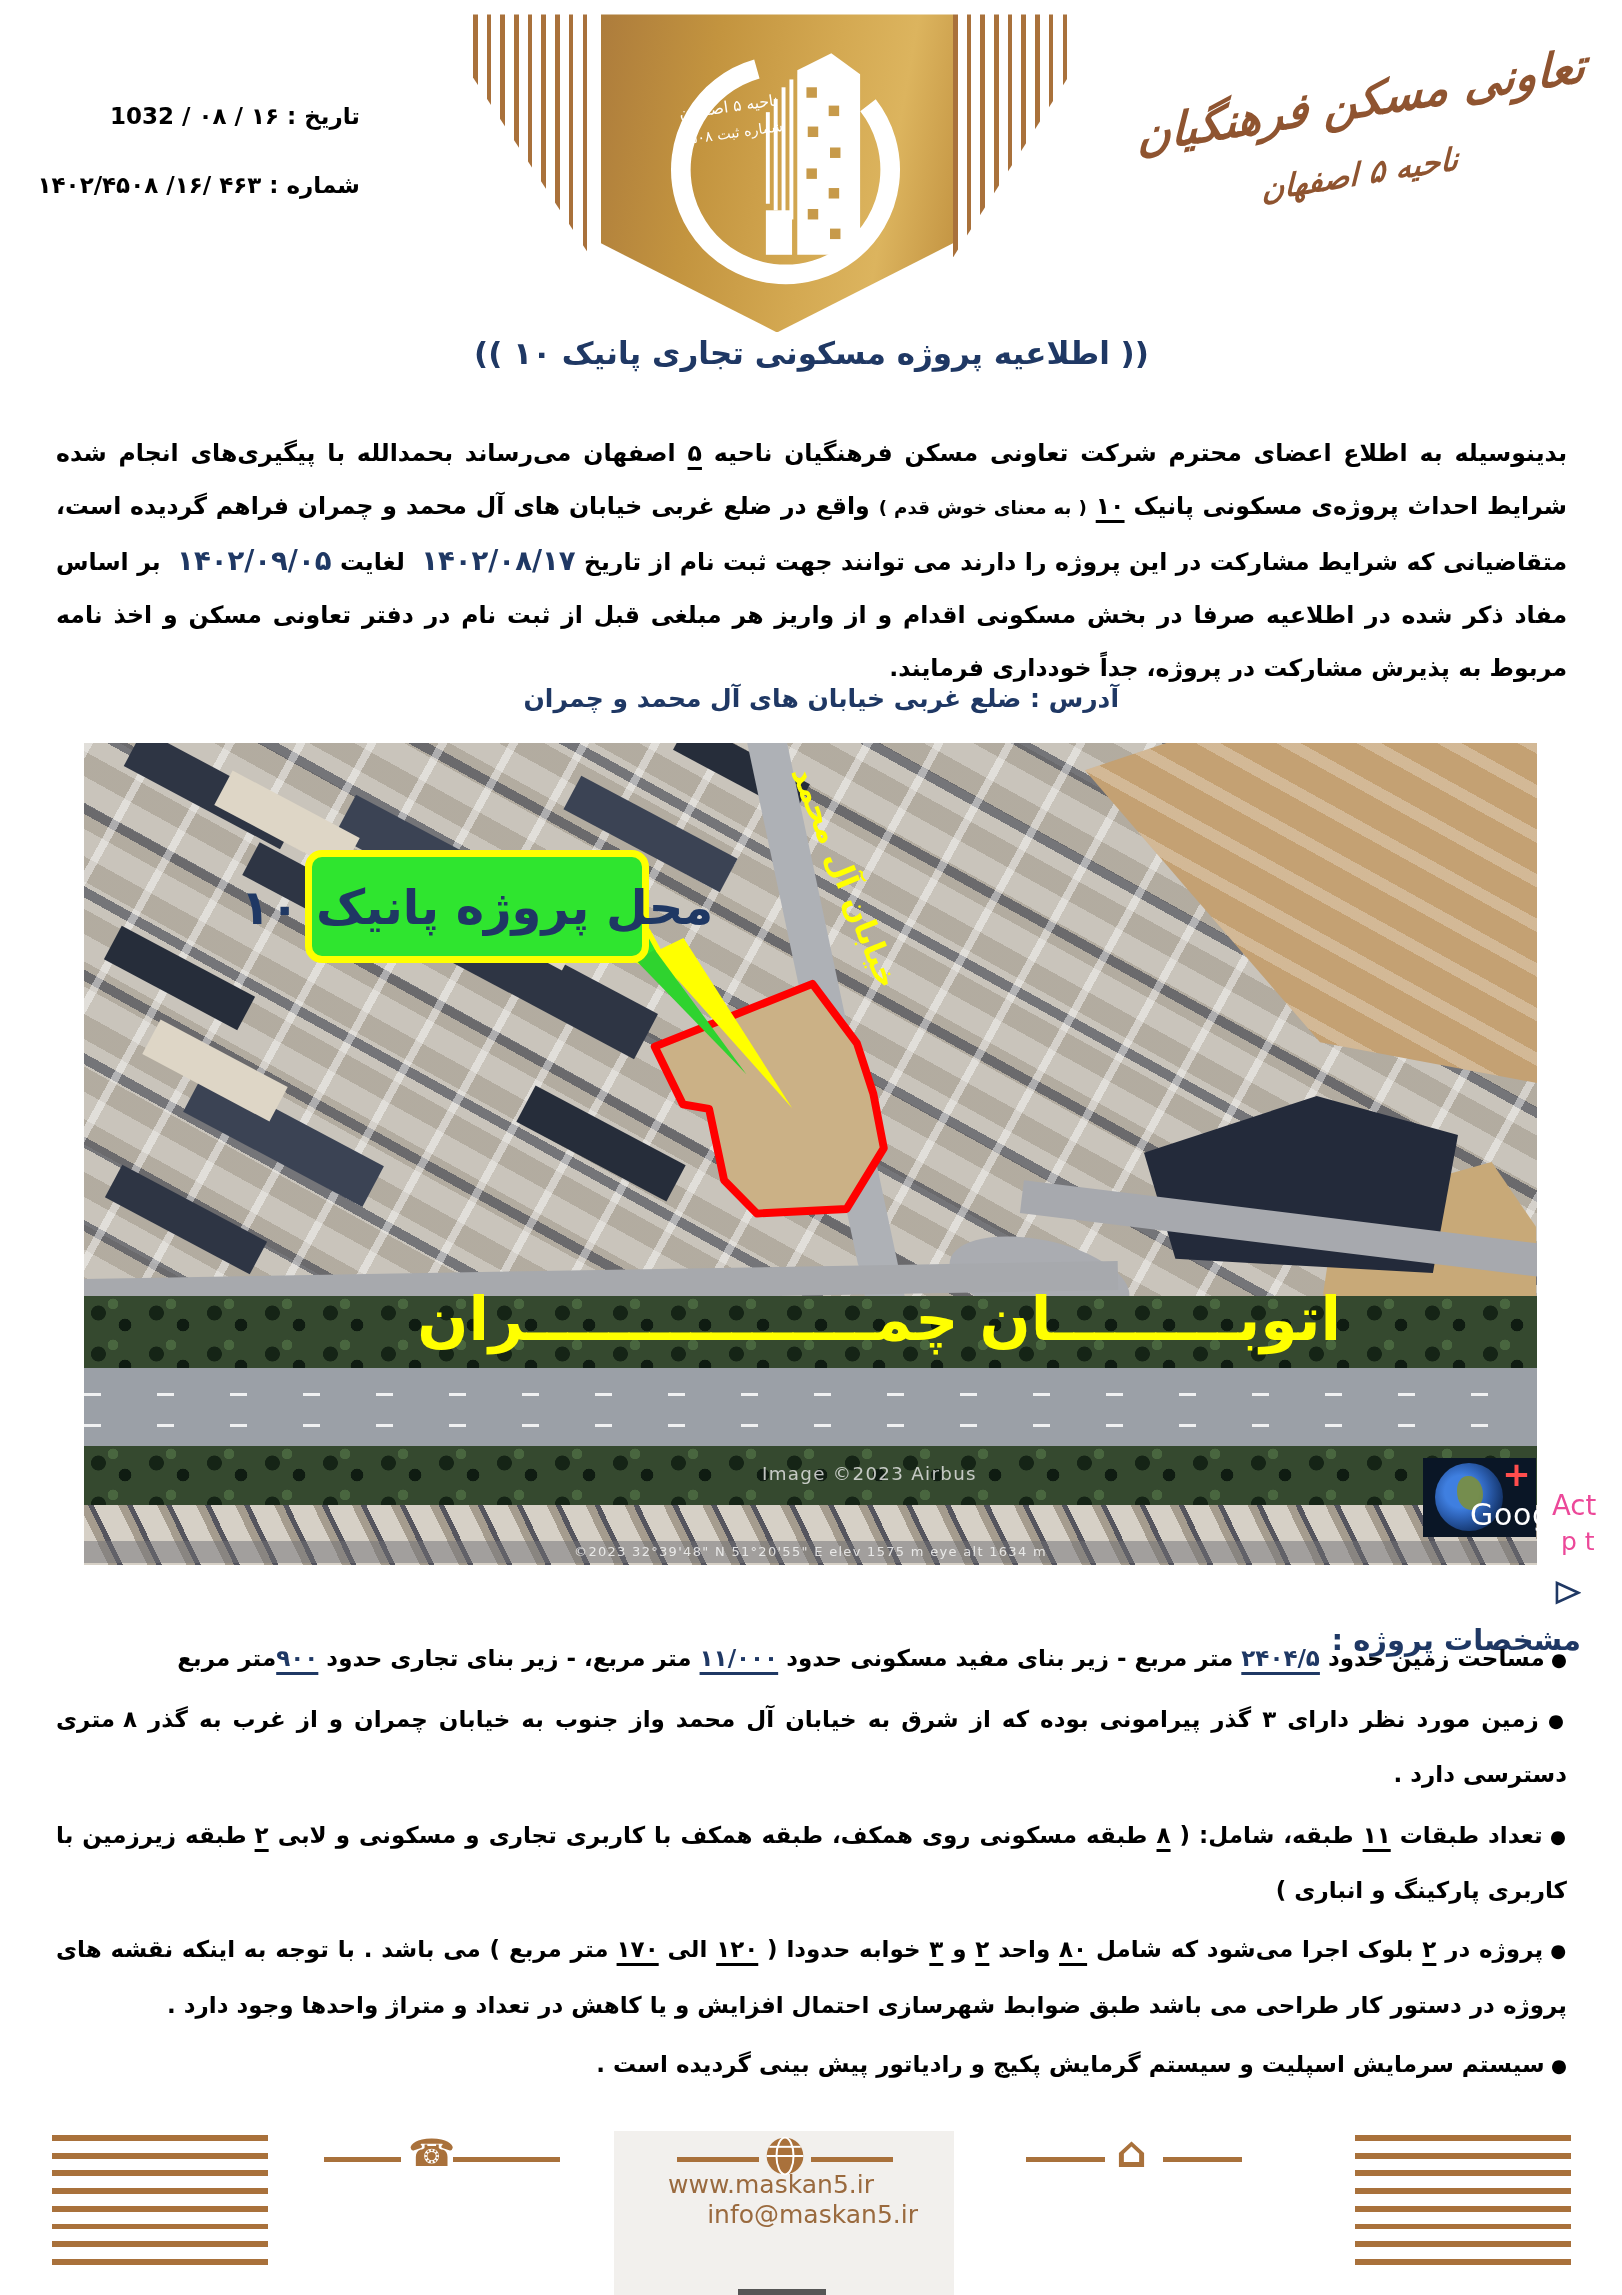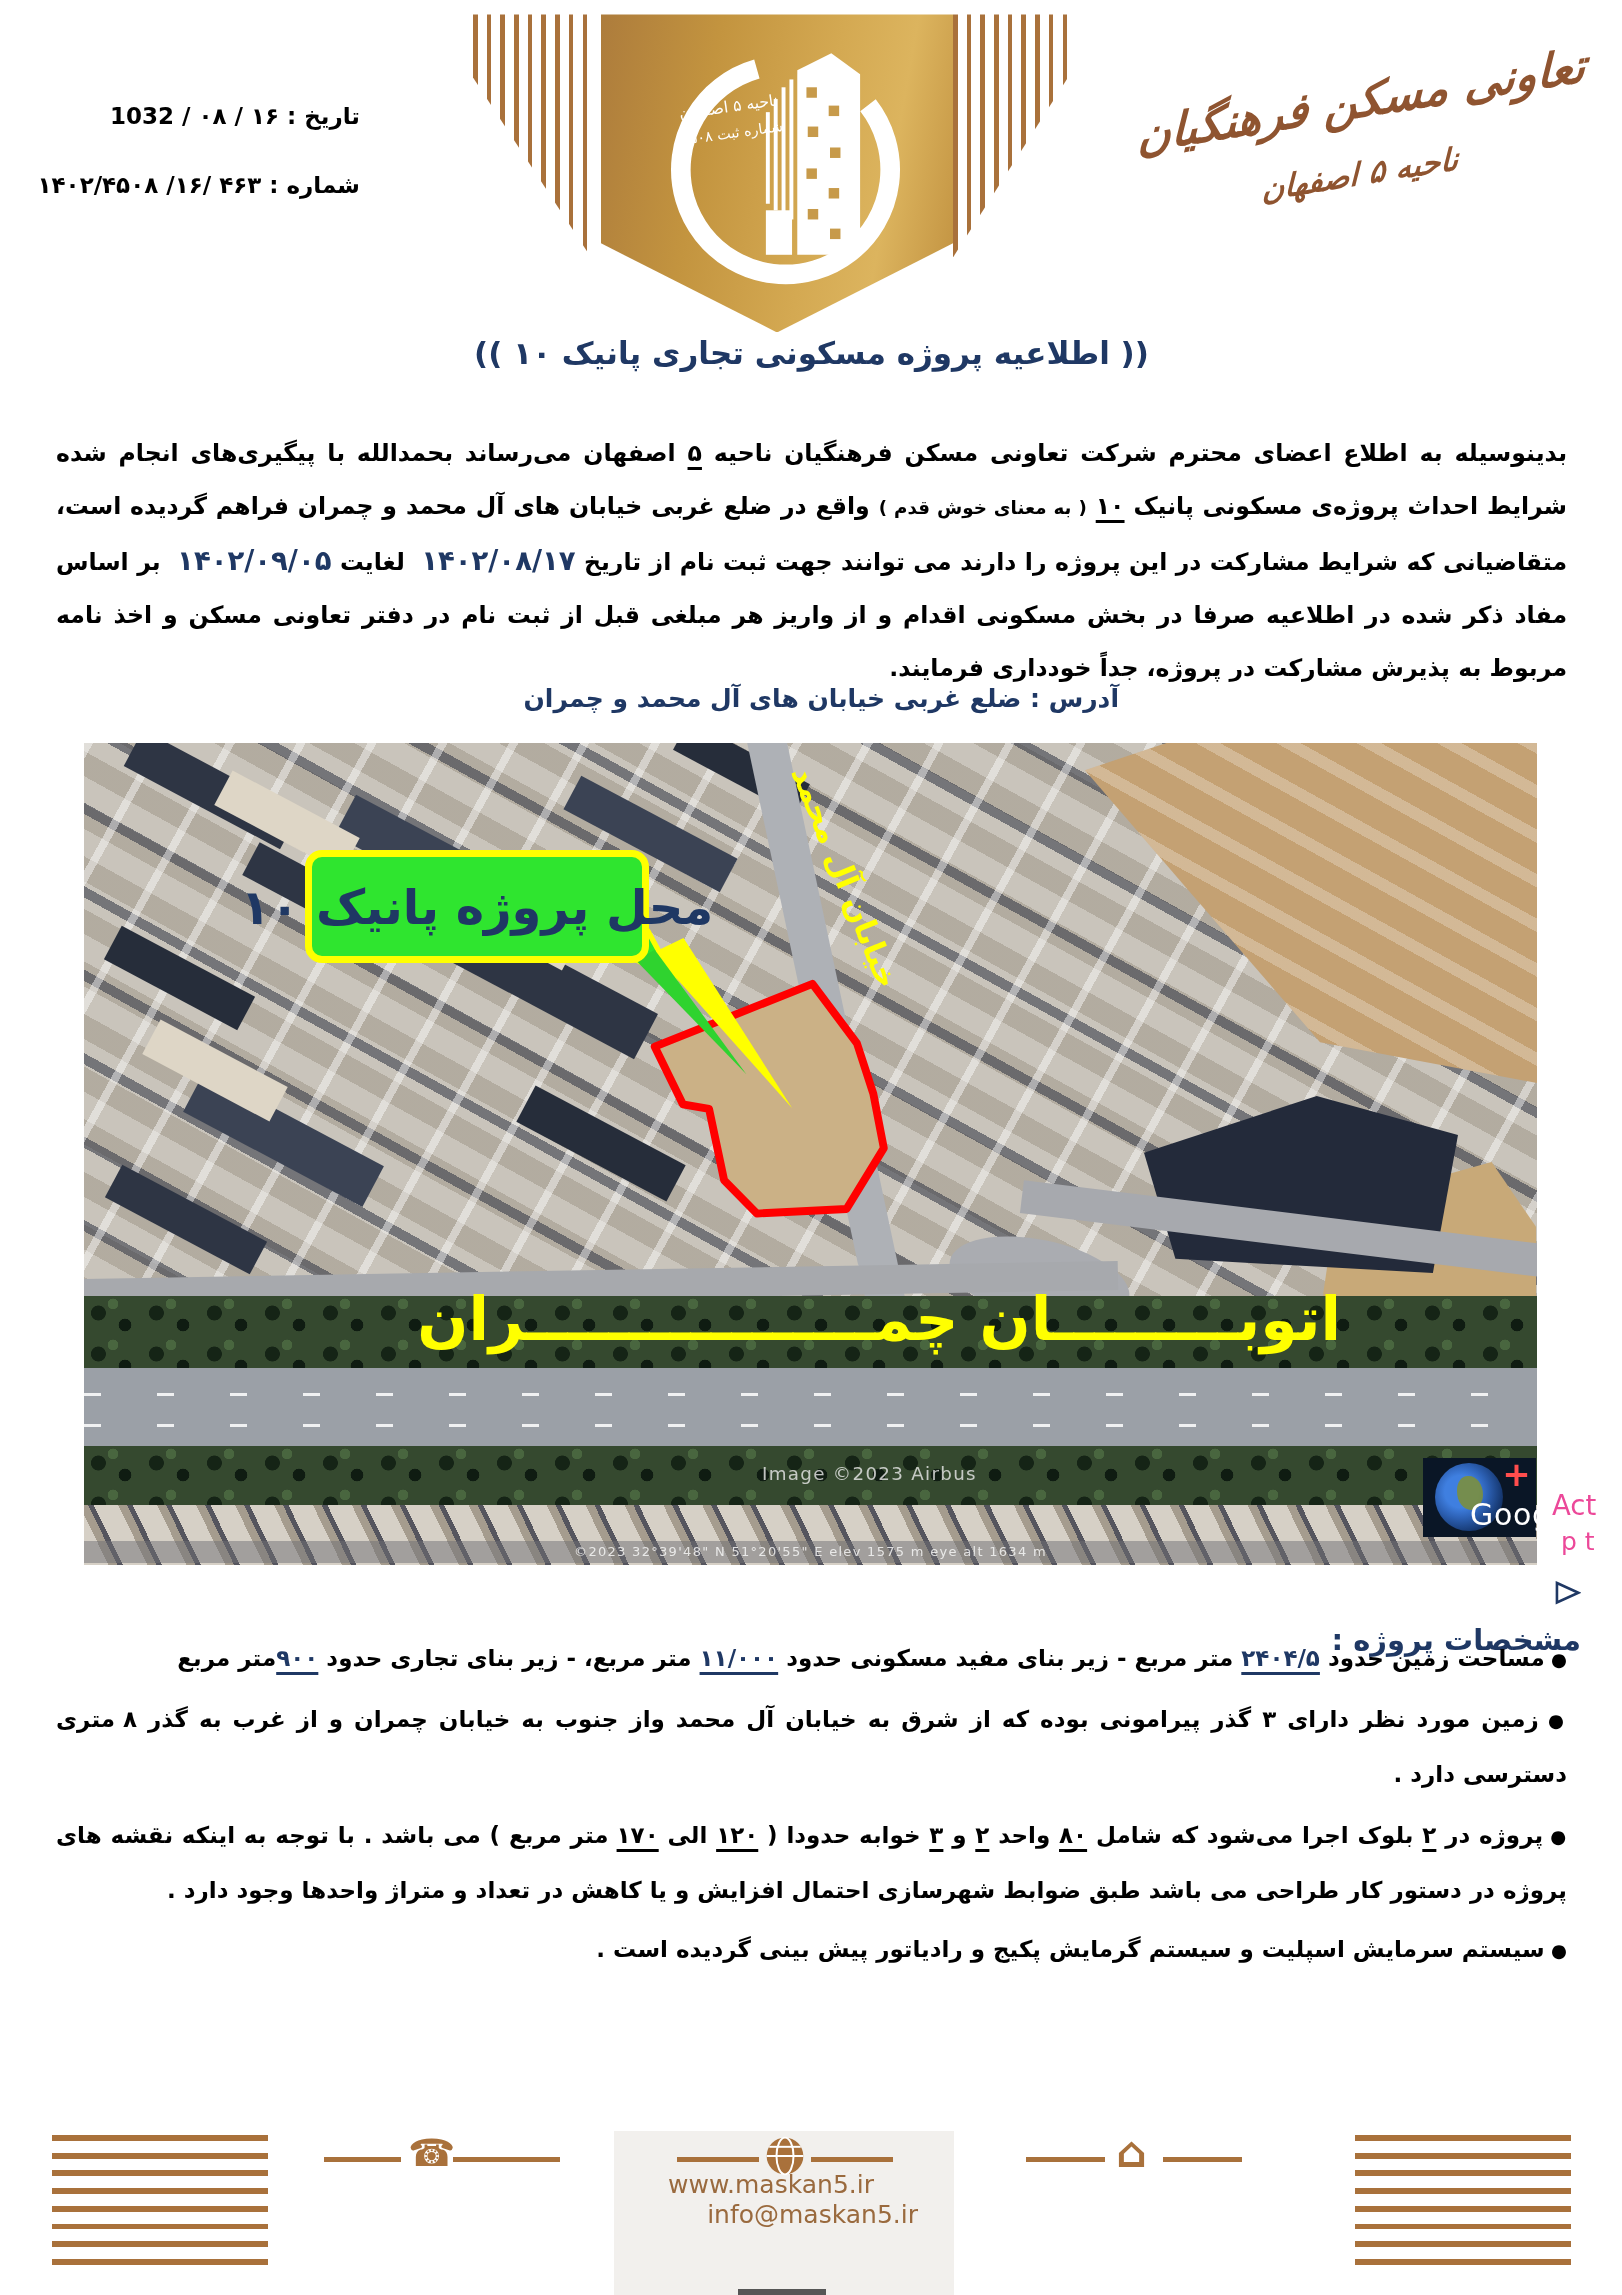--- a/index.html
+++ b/index.html
@@ -211,20 +211,21 @@
   <div class="abs spec-head">
     <svg width="26" height="23.6" viewBox="0 0 40 36">
       <polygon points="3,3 36,18 3,33" fill="#ffffff" stroke="#1f3864" stroke-width="4"></polygon>
     </svg>
     <span>مشخصات پروژه :</span>
   </div>
 
   <div class="abs spec-list">
     <div class="spec-item mi1"><span class="seg-blt">●  </span><span>مساحت زمین حدود </span><span class="seg-num">۲۴۰۴/۵</span><span> متر مربع -  زیر بنای مفید مسکونی حدود </span><span class="seg-num">۱۱/۰۰۰</span><span> متر مربع، -  زیر بنای تجاری حدود </span><span class="seg-num">۹۰۰</span><span>متر مربع</span></div>
     <div class="spec-item mi2"><span class="seg-blt">●  </span><span>زمین مورد نظر دارای ۳ گذر پیرامونی بوده که از شرق  به خیابان آل محمد واز جنوب به  خیابان چمران  و از غرب به گذر ۸  متری دسترسی دارد .</span></div>
+    <div class="spec-item mi3"><span class="seg-blt">●  </span><span>تعداد طبقات </span><span class="seg-u">۱۱</span><span> طبقه، شامل: ( </span><span class="seg-u">۸</span><span> طبقه مسکونی روی همکف، طبقه همکف با کاربری تجاری و مسکونی و لابی </span><span class="seg-u">۲</span><span> طبقه زیرزمین با کاربری پارکینگ و انباری )</span></div>
     <div class="spec-item mi4"><span class="seg-blt">●  </span><span>پروژه در </span><span class="seg-u">۲</span><span> بلوک اجرا می‌شود که شامل </span><span class="seg-u">۸۰</span><span> واحد </span><span class="seg-u">۲</span><span> و </span><span class="seg-u">۳</span><span> خوابه حدودا ( </span><span class="seg-u">۱۲۰</span><span> الی </span><span class="seg-u">۱۷۰</span><span> متر مربع ) می باشد . با توجه به اینکه نقشه های پروژه در دستور کار طراحی می باشد طبق ضوابط شهرسازی احتمال افزایش و یا کاهش  در تعداد و متراژ واحدها وجود دارد .</span></div>
     <div class="spec-item"><span class="seg-blt">●  </span><span>سیستم سرمایش اسپلیت و سیستم گرمایش پکیج و رادیاتور پیش بینی گردیده است .</span></div>
   </div>
 
   <div class="abs f-stripes f-l"></div>
   <div class="abs f-stripes f-r"></div>
   <div class="abs f-panel"></div>
 
   <div class="abs f-line" style="left:324px;width:77px;"></div>
   <span class="abs f-icon" style="left:408px;top:2131px;font-size:38px;">☎</span>

